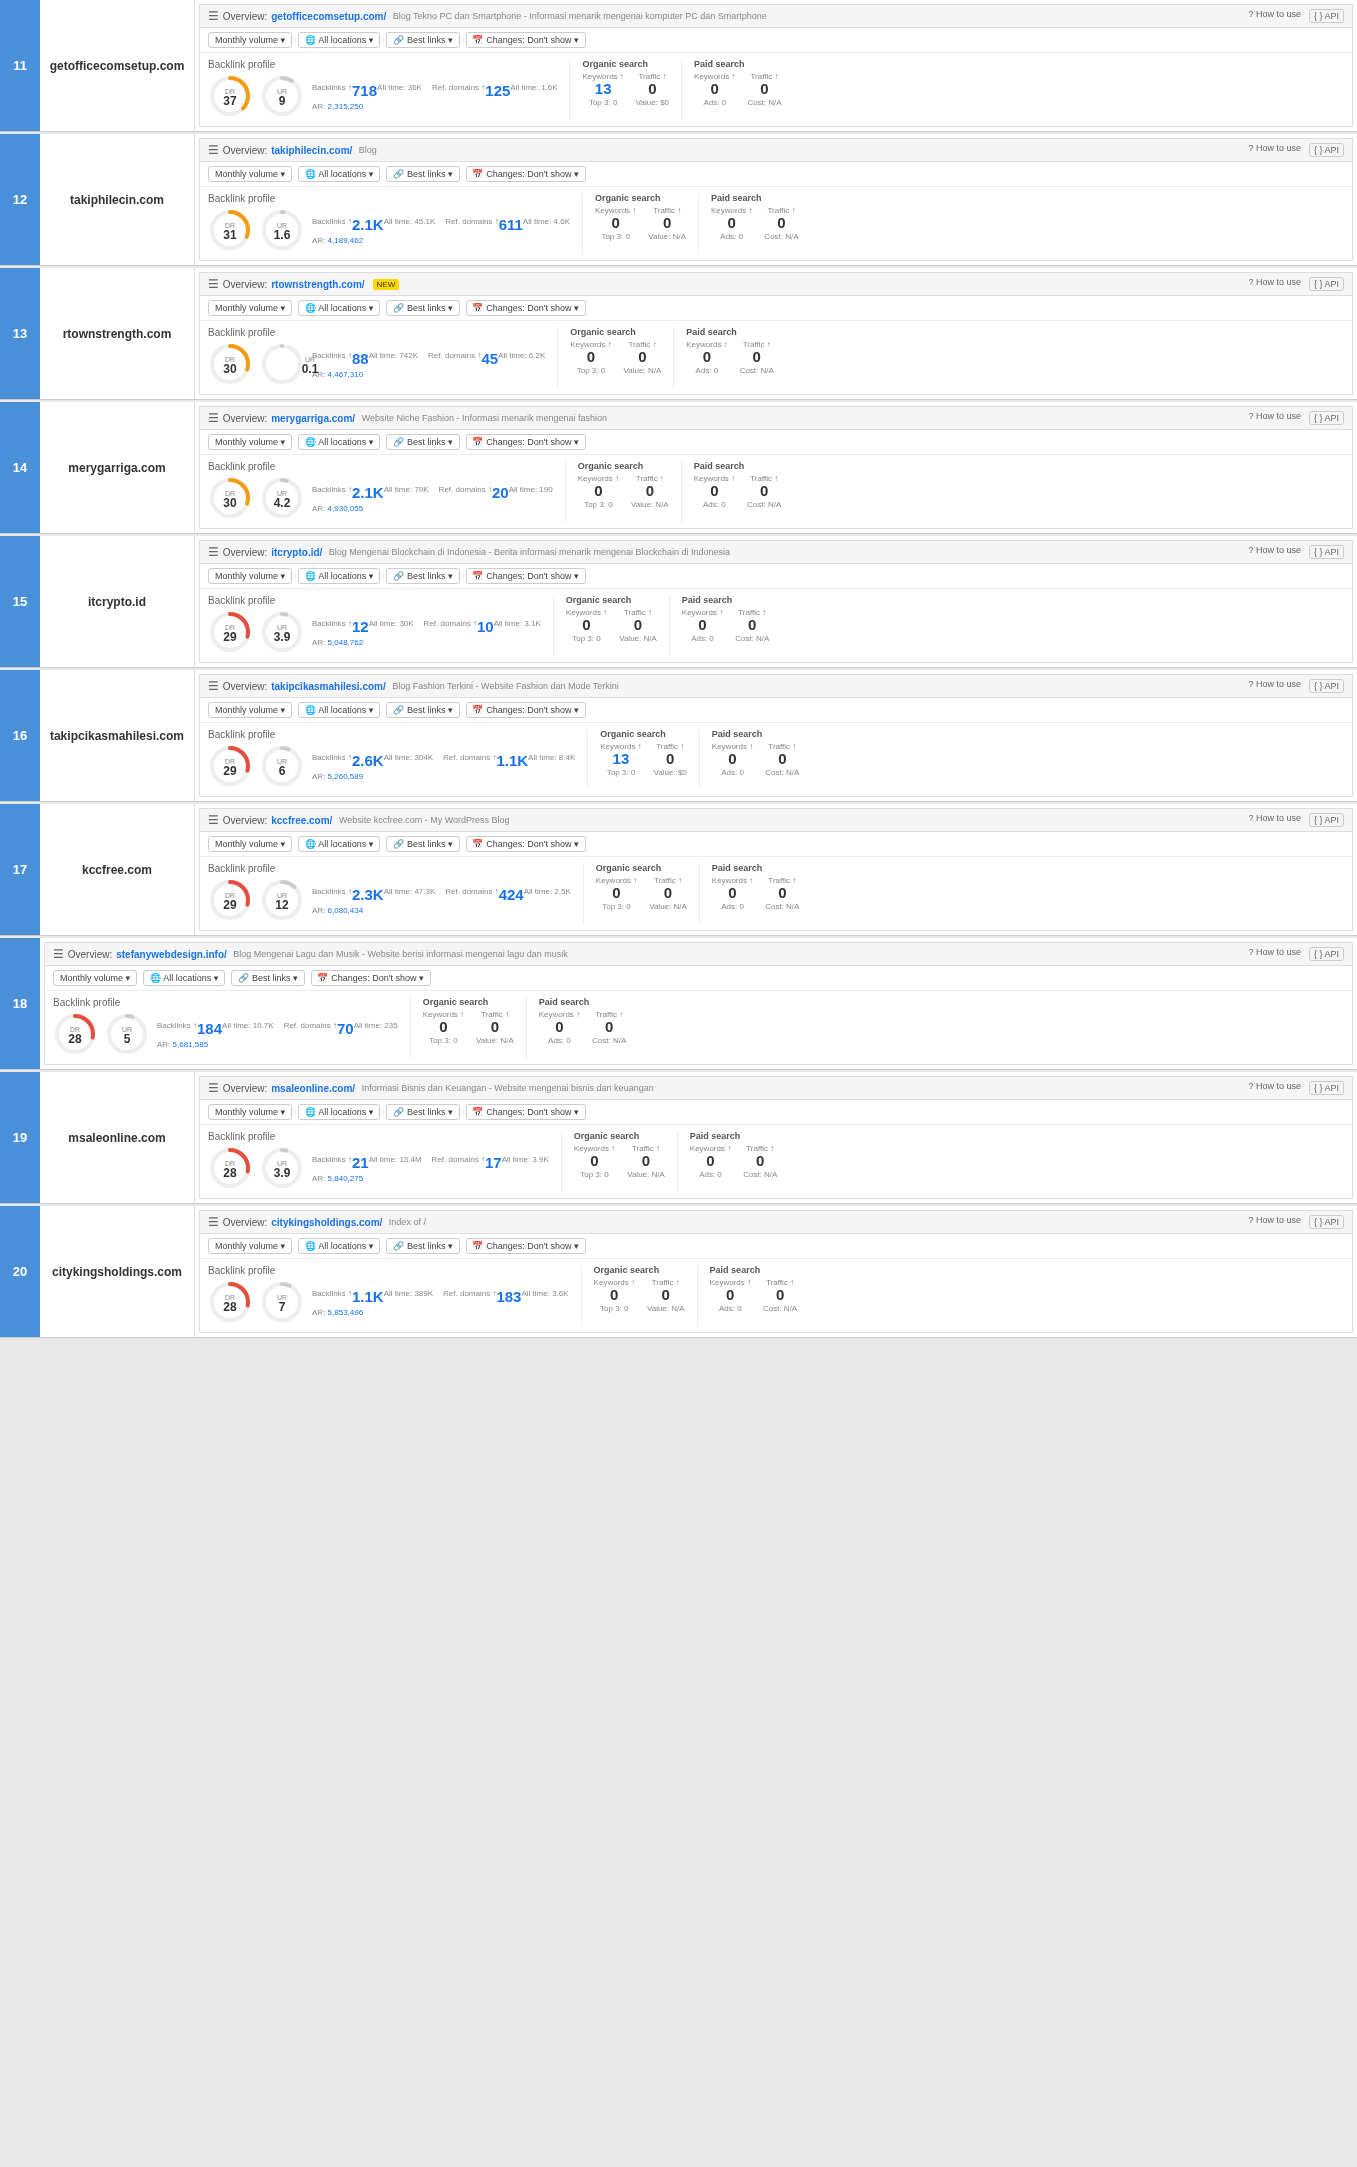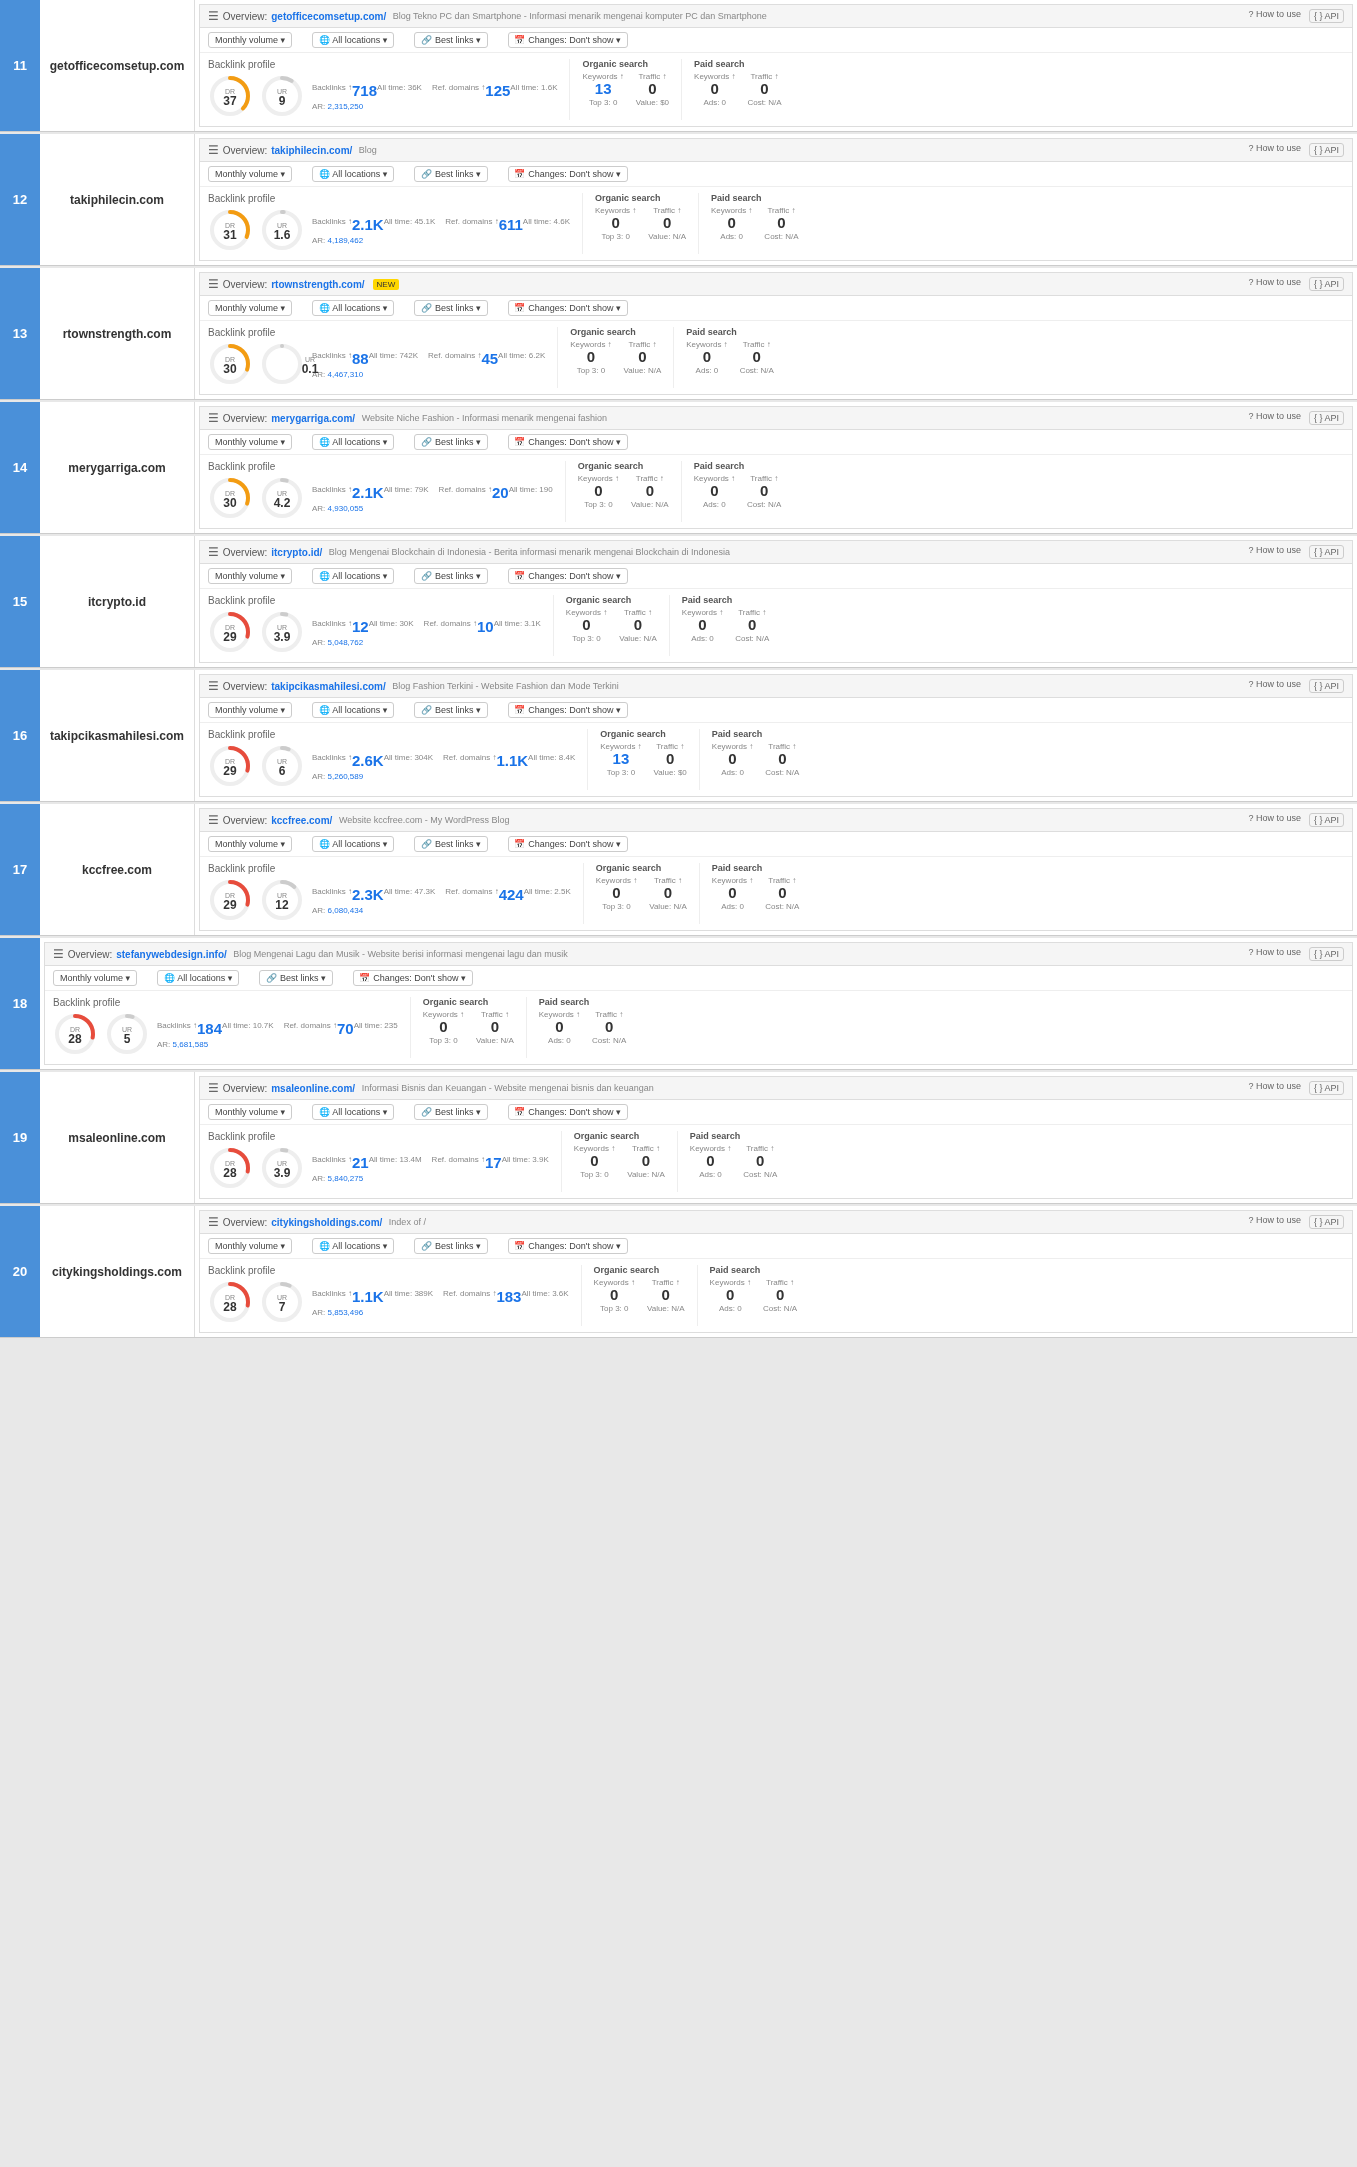--- a/index.html
+++ b/index.html
@@ -108,21 +108,21 @@
       border: 1px solid #ccc;
       padding: 1px 4px;
       border-radius: 3px;
     }
     
     .toolbar {
       padding: 4px 8px;
       border-bottom: 1px solid #eee;
       display: flex;
       align-items: flex-end;
-      gap: 20px;
+      gap: 6px;
     }
     
     .toolbar-btn {
       border: 1px solid #ccc;
       background: #fff;
       padding: 2px 6px;
       border-radius: 3px;
       font-size: 9px;
       color: #444;
       cursor: pointer;

